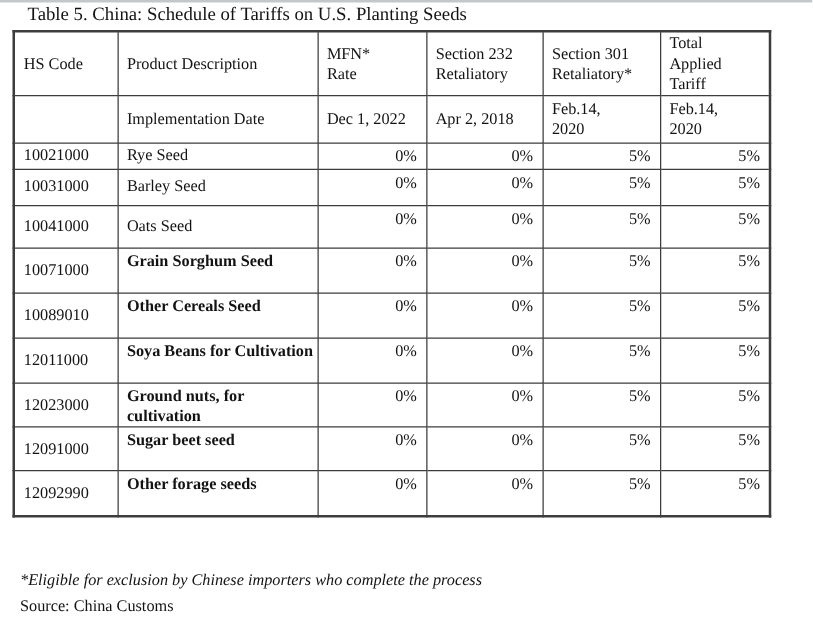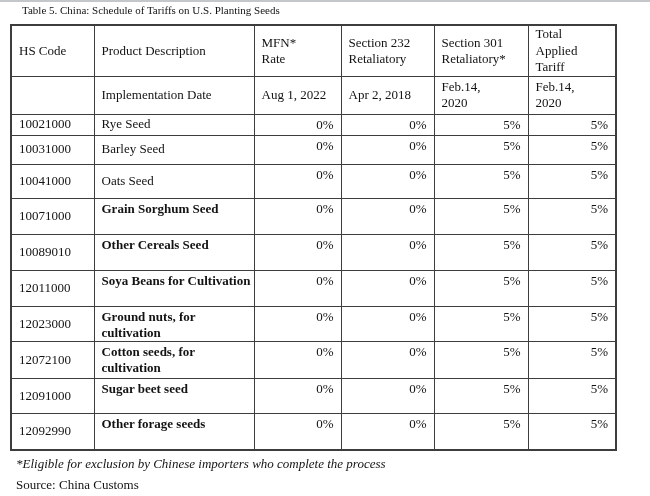--- a/index.html
+++ b/index.html
@@ -18,21 +18,21 @@
   .top-edge {
     position: absolute;
     top: 0; left: 0;
     width: 650px; height: 2px;
     background: #c3c7ca;
   }
   .doc-title {
     position: absolute;
     left: 22px;
     top: 3px;
-    font-size: 11px;
+    font-size: 15px;
     line-height: 1.3;
     white-space: nowrap;
   }
   table.tariff {
     position: absolute;
     left: 10px;
     top: 24px;
     width: 605px;
     border-collapse: collapse;
     table-layout: fixed;
@@ -97,21 +97,21 @@
 Retaliatory</th>
       <th>Section 301
 Retaliatory*</th>
       <th>Total
 Applied
 Tariff</th>
     </tr>
     <tr style="height:38px">
       <td></td>
       <td>Implementation Date</td>
-      <td>Aug 1, 2022</td>
+      <td>Dec 1, 2022</td>
       <td>Apr 2, 2018</td>
       <td>Feb.14,
 2020</td>
       <td>Feb.14,
 2020</td>
     </tr>
 
     <tr style="height:21px">
       <td>10021000</td>
       <td>Rye Seed</td>
@@ -161,28 +161,20 @@
       <td class="num">5%</td>
     </tr>
     <tr style="height:35px">
       <td>12023000</td>
       <td class="desc-top">Ground nuts, for cultivation</td>
       <td class="num">0%</td>
       <td class="num">0%</td>
       <td class="num">5%</td>
       <td class="num">5%</td>
     </tr>
-    <tr style="height:37px">
-      <td>12072100</td>
-      <td class="desc-top">Cotton seeds, for cultivation</td>
-      <td class="num">0%</td>
-      <td class="num">0%</td>
-      <td class="num">5%</td>
-      <td class="num">5%</td>
-    </tr>
     <tr style="height:35px">
       <td>12091000</td>
       <td class="desc-top">Sugar beet seed</td>
       <td class="num">0%</td>
       <td class="num">0%</td>
       <td class="num">5%</td>
       <td class="num">5%</td>
     </tr>
     <tr style="height:36px">
       <td>12092990</td>

